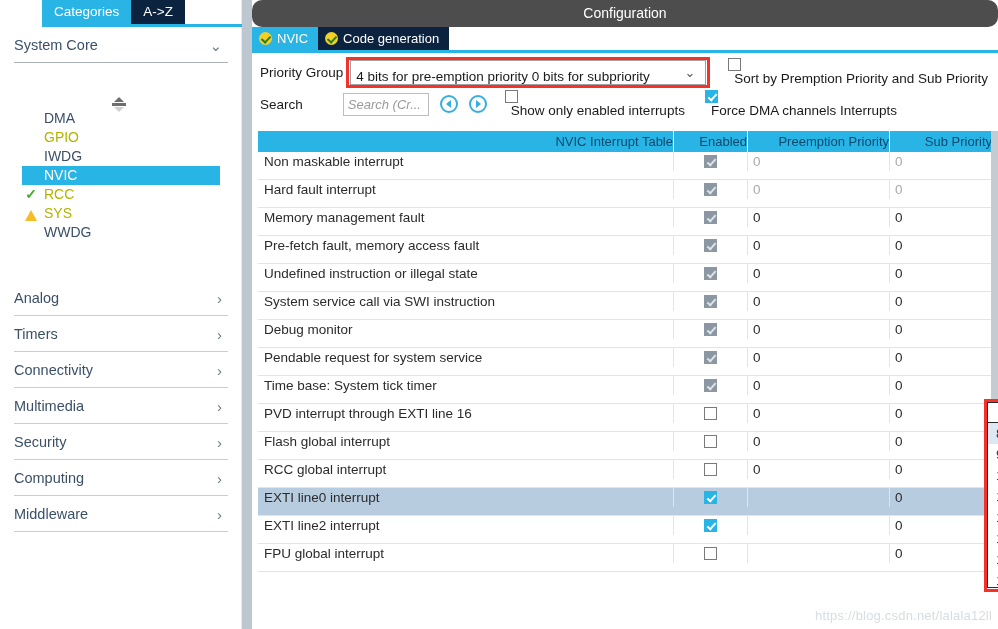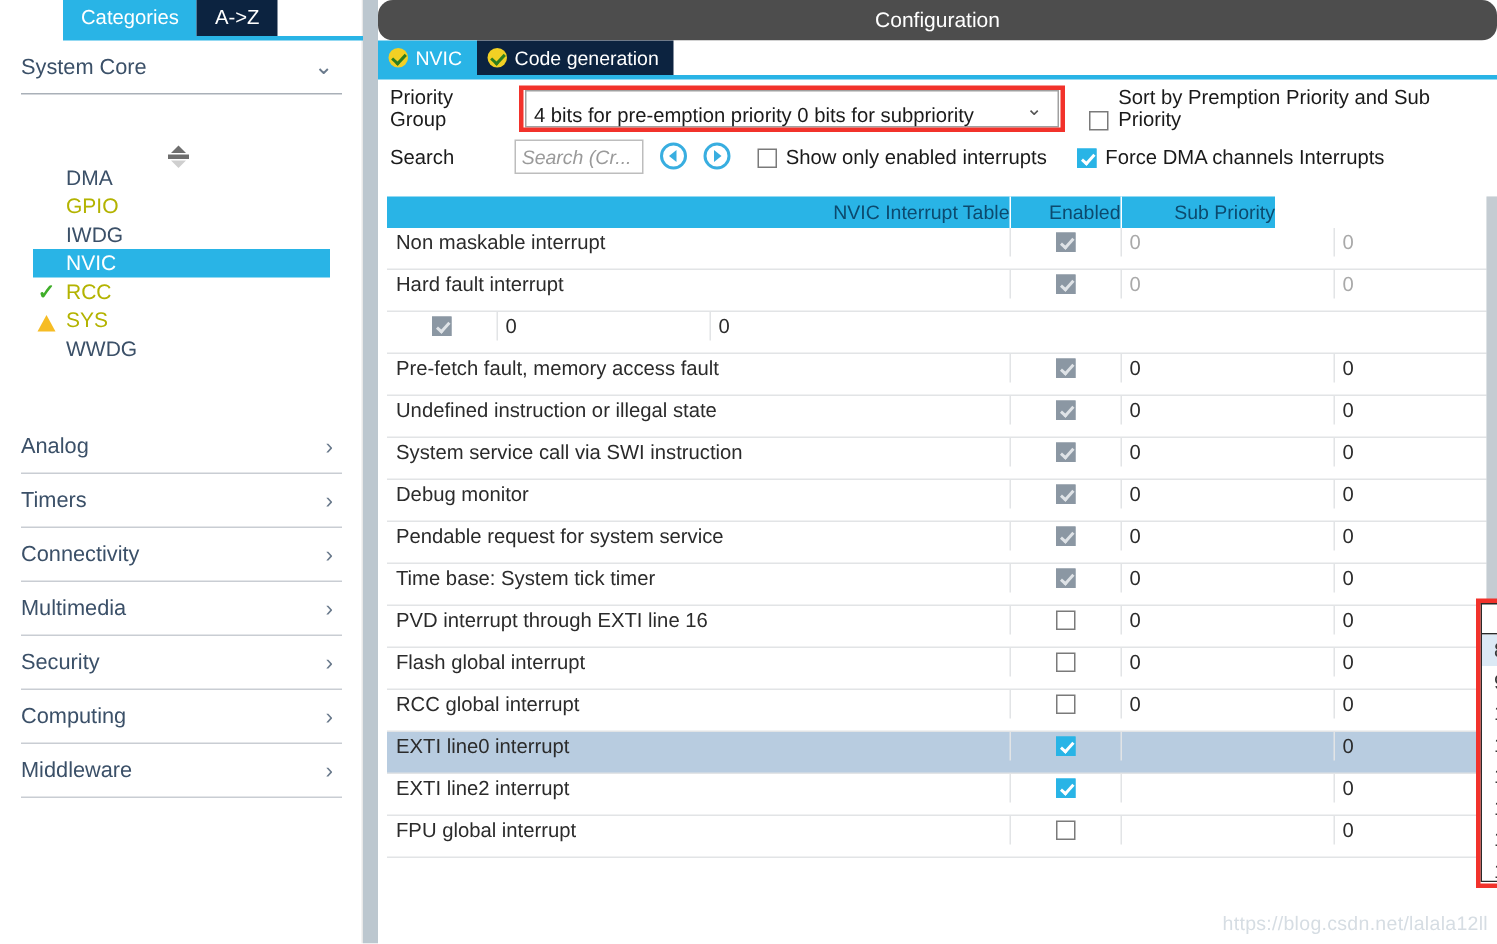--- a/index.html
+++ b/index.html
@@ -268,21 +268,21 @@
   .cb.dim::after {
     content: "";
     position: absolute; left: 4px; top: 1px;
     width: 3px; height: 7px;
     border: solid #dfe3e7;
     border-width: 0 2px 2px 0;
     transform: rotate(42deg);
   }
   .cb-lab { margin-left: 6px; }
 
-  .opt { display: flex; align-items: flex-end; }
+  .opt { display: flex; align-items: flex-start; flex-direction: column; }
 
   
   #table-wrap {
     position: absolute; left: 6px; top: 131px;
     width: 734px;
   }
   .thead { display: flex; height: 21px; }
   .th {
     background: #29b4e6;
     color: #0c4a6e;
@@ -518,40 +518,42 @@
       <div class="opt" style="margin-left:20px;">
         <span class="cb on"></span>
         <span class="cb-lab">Force DMA channels Interrupts</span>
       </div>
     </div>
 
     <div id="table-wrap">
       <div class="thead">
         <div class="th c-name">NVIC Interrupt Table</div>
         <div class="th c-en">Enabled</div>
+        <div class="th c-pp">Preemption Priority</div>
         <div class="th c-sp">Sub Priority</div>
       </div>
       <div class="tbody" id="tbody">
           <div class="trow">
             <div class="td name">Non maskable interrupt</div>
             <div class="td en">
               <span class="cb dim"></span>
             </div>
             <div class="td pp muted">0</div>
             <div class="td sp muted">0</div>
           </div>
           <div class="trow">
             <div class="td name">Hard fault interrupt</div>
             <div class="td en">
               <span class="cb dim"></span>
             </div>
             <div class="td pp muted">0</div>
             <div class="td sp muted">0</div>
           </div>
           <div class="trow">
+            <div class="td name">Memory management fault</div>
             <div class="td en">
               <span class="cb dim"></span>
             </div>
             <div class="td pp">0</div>
             <div class="td sp">0</div>
           </div>
           <div class="trow">
             <div class="td name">Pre-fetch fault, memory access fault</div>
             <div class="td en">
               <span class="cb dim"></span>

